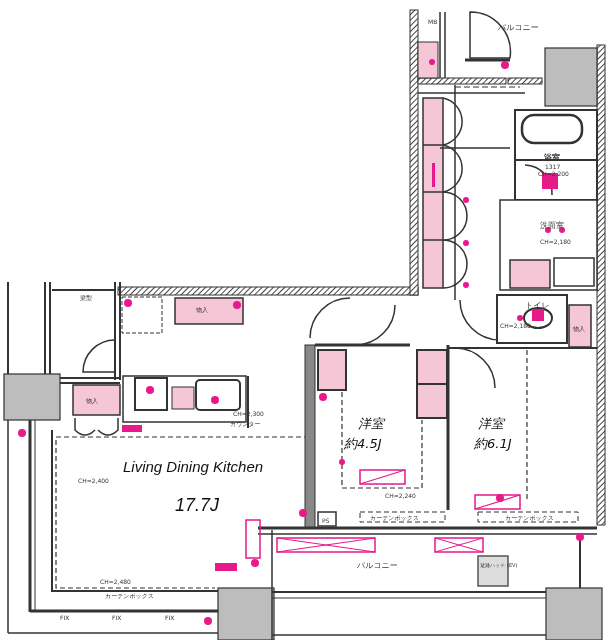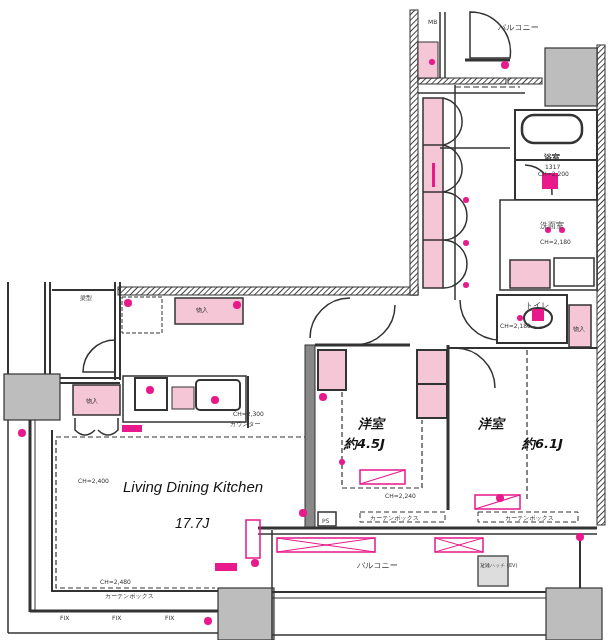--- a/index.html
+++ b/index.html
@@ -1,20 +1,20 @@
 <!DOCTYPE html>
 <html><head>
 <meta charset="utf-8">
 <style>
   html, body { margin:0; padding:0; background:#ffffff; }
   body { width:613px; height:640px; position:relative; overflow:hidden; font-family:"DejaVu Sans", sans-serif; }
   svg { position:absolute; left:0; top:0; }
   .lbl { position:absolute; color:#222; white-space:nowrap; }
-  .room-big { font-style:italic; font-size:15px; font-family:"Liberation Sans", sans-serif; color:#111;margin-top:20px; }
-  .room-name { font-style:italic; font-size:13px; font-weight:bold; color:#111; text-align:center; line-height:22px; }
+  .room-big { font-style:italic; font-size:15px; font-family:"Liberation Sans", sans-serif; color:#111; }
+  .room-name { font-style:italic; font-size:13px; font-weight:normal; color:#111; text-align:center; line-height:22px; }
   .tiny { font-size:6px; color:#333; }
   .small { font-size:8px; color:#333; }
 </style>
 </head>
 <body>
 
 <svg width="613" height="640" viewBox="0 0 613 640">
   <defs>
     <pattern id="hatch" width="4" height="4" patternUnits="userSpaceOnUse" patternTransform="rotate(45)">
       <rect width="4" height="4" fill="#fff"></rect>
@@ -165,26 +165,26 @@
     <circle cx="432" cy="62" r="3"></circle>
   </g>
   <rect x="542" y="173" width="16" height="16" fill="#e8198b"></rect>
   <rect x="532" y="309" width="12" height="12" fill="#e8198b"></rect>
   <rect x="215" y="563" width="22" height="8" fill="#e8198b"></rect>
   <rect x="122" y="425" width="20" height="7" fill="#e8198b"></rect>
   <rect x="432" y="163" width="3" height="24" fill="#e8198b"></rect>
 </svg>
 
 <div class="lbl room-big" style="left:123px;top:458px;">Living Dining Kitchen</div>
-<div class="lbl room-big" style="left:175px;top:495px;font-size:14px;">17.7J</div>
+<div class="lbl room-big" style="left:175px;top:495px;font-size:18px;">17.7J</div>
 
 <div class="lbl room-name" style="left:358px;top:413px;">洋室</div>
 <div class="lbl room-name" style="left:344px;top:433px;">約4.5J</div>
 <div class="lbl room-name" style="left:478px;top:413px;">洋室</div>
-<div class="lbl room-name" style="left:474px;top:433px;margin-left:48px;">約6.1J</div>
+<div class="lbl room-name" style="left:474px;top:433px;">約6.1J</div>
 
 <div class="lbl small" style="left:498px;top:22px;">バルコニー</div>
 <div class="lbl small" style="left:544px;top:152px;font-weight:bold;">浴室</div>
 <div class="lbl tiny" style="left:545px;top:163px;">1317</div>
 <div class="lbl tiny" style="left:538px;top:170px;">CH=2,200</div>
 <div class="lbl small" style="left:540px;top:220px;">洗面室</div>
 <div class="lbl tiny" style="left:540px;top:238px;">CH=2,180</div>
 <div class="lbl small" style="left:505px;top:300px;margin-left:20px;">トイレ</div>
 <div class="lbl tiny" style="left:500px;top:322px;">CH=2,180</div>
 

